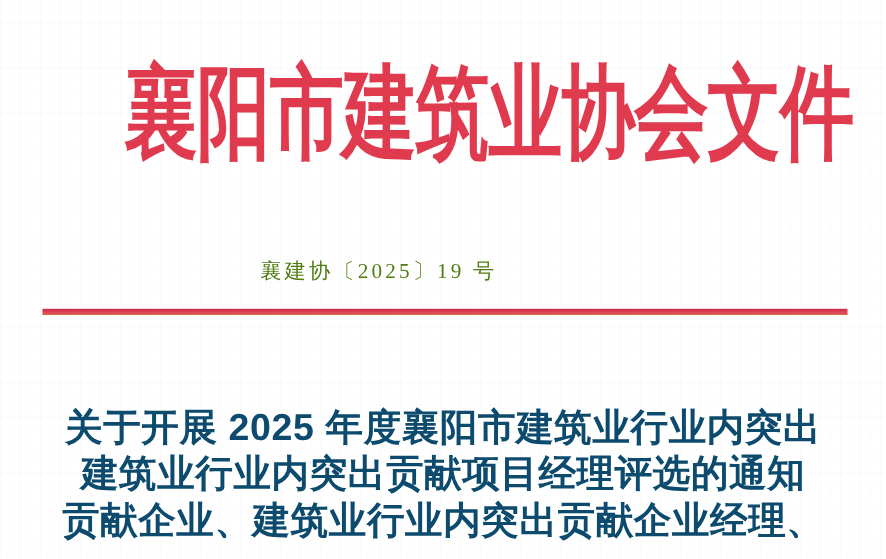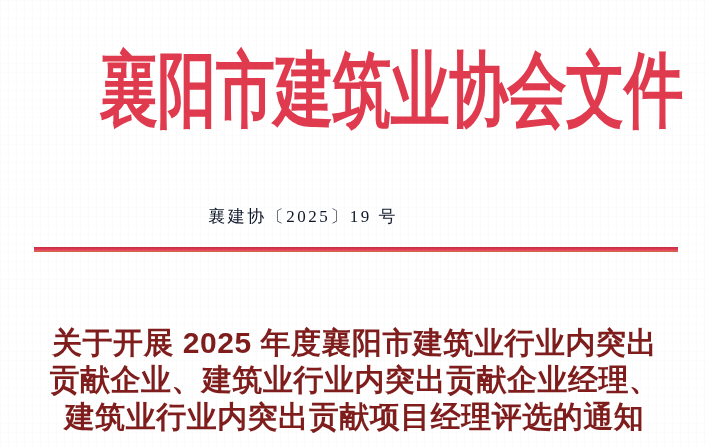--- a/index.html
+++ b/index.html
@@ -45,21 +45,21 @@
   }
   .doc-number {
     position: absolute;
     top: 205px;
     left: 0;
     width: 606px;
     text-align: center;
     font-family: "Liberation Serif", "DejaVu Serif", serif;
     font-size: 17px;
     font-weight: normal;
-    color: #0f172a;
+    color: #4d7c0f;
     letter-spacing: 2.5px;
     white-space: nowrap;
   }
   .red-rule {
     position: absolute;
     top: 247px;
     left: 34px;
     width: 644px;
     height: 4px;
     background: linear-gradient(to bottom, #c22e44 0%, #dd3a50 55%, #e8566a 100%);
@@ -68,37 +68,37 @@
   .notice-title {
     position: absolute;
     top: 324px;
     left: 0;
     width: 709px;
     text-align: center;
     font-family: "Liberation Sans", "DejaVu Sans", sans-serif;
     font-weight: bold;
     font-size: 30px;
     line-height: 37px;
-    color: #7f1d1d;
+    color: #0c4a6e;
     letter-spacing: 0.5px;
   }
   .notice-title .line {
     white-space: nowrap;
   }
 </style>
 </head>
 <body>
 
 <div class="page">
 
   <div class="org-title">襄阳市建筑业协会文件</div>
 
   <div class="doc-number">襄建协〔2025〕19 号</div>
 
   <div class="red-rule"></div>
 
   <div class="notice-title">
     <div class="line">关于开展 2025 年度襄阳市建筑业行业内突出</div>
+    <div class="line">建筑业行业内突出贡献项目经理评选的通知</div>
     <div class="line">贡献企业、建筑业行业内突出贡献企业经理、</div>
-    <div class="line">建筑业行业内突出贡献项目经理评选的通知</div>
   </div>
 
 </div>
 
 </body></html>

